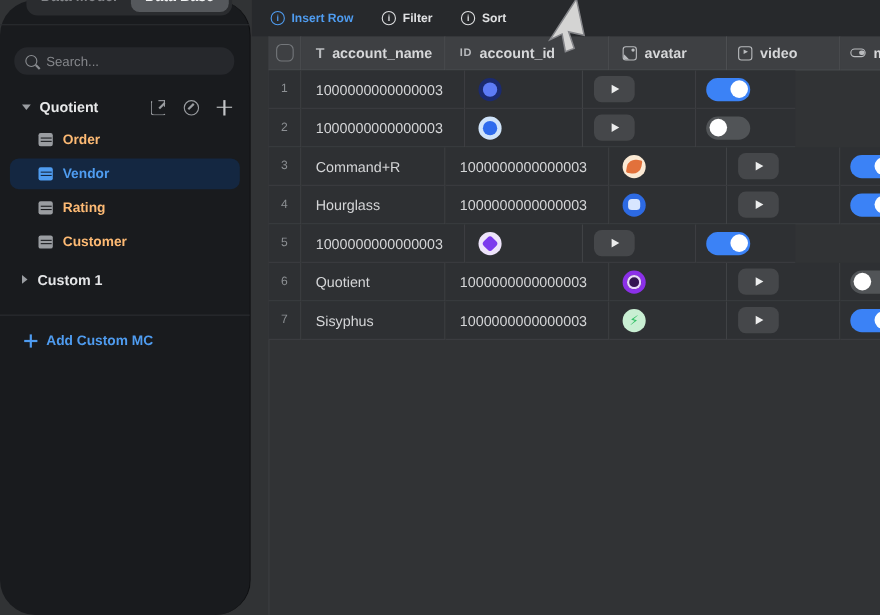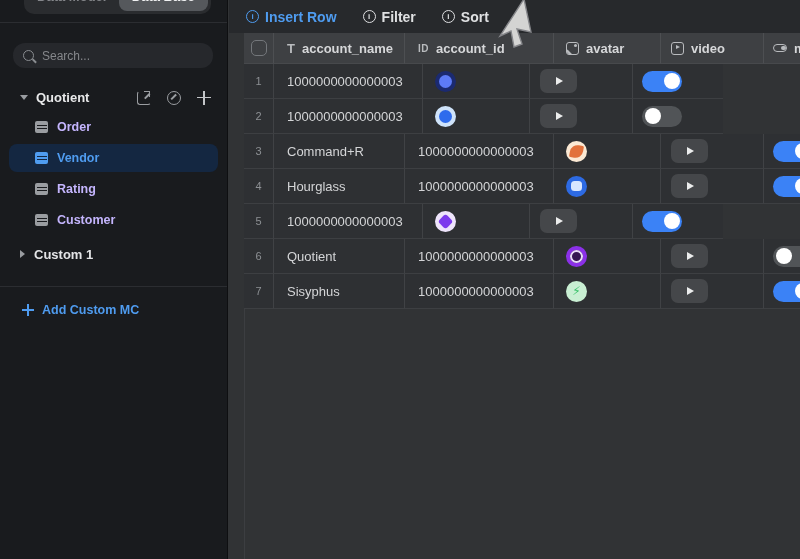--- a/index.html
+++ b/index.html
@@ -5,21 +5,21 @@
   * { margin:0; padding:0; box-sizing:border-box; }
   html,body { width:800px; height:559px; overflow:hidden; }
   body {
     font-family:"Liberation Sans","DejaVu Sans",sans-serif;
     background:#313335; color:#d8d9db; position:relative;
   }
 
   
   .sidebar {
     position:absolute; left:0; top:0; width:228px; height:559px;
-    background:#191b1e; border-right:1px solid #0e0f11;
+    background:#191b1e; border-right:1px solid #0e0f11;border-radius:32px;
   }
   .segmented {
     margin:-18px 16px 0 24px; height:32px; background:#2a2c2f;
     border-radius:10px; display:flex; align-items:flex-end;
     padding:3px; gap:2px;
   }
   .segment { flex:1; text-align:center; font-size:13px; font-weight:700;
     color:#85878b; padding:5px 0 7px; border-radius:8px; }
   .segment.active { background:#55585c; color:#f0f1f2; }
   .sb-divider { height:1px; background:#2b2d31; margin:8px 0 0; }
@@ -49,21 +49,21 @@
     border-top:1.5px solid #9a9da1; border-right:1.5px solid #9a9da1; }
   .pen-icon { border:1.5px solid #9a9da1; border-radius:50%; }
   .pen-icon::after { content:""; position:absolute; left:2px; top:4.5px; width:7px; height:1.5px;
     background:#9a9da1; transform:rotate(-45deg); }
   .plus-icon::before { content:""; position:absolute; left:0; top:6px; width:14px; height:1.6px; background:#c3c5c8; }
   .plus-icon::after  { content:""; position:absolute; left:6.2px; top:0; width:1.6px; height:14px; background:#c3c5c8; }
 
   .tree { margin-top:8px; }
   .tree-item { display:flex; align-items:center; height:28px; margin:3px 9px;
     padding-left:26px; border-radius:8px; gap:9px; cursor:pointer; }
-  .tree-item .label { font-size:12.5px; font-weight:600; color:#c4b5fd; }
+  .tree-item .label { font-size:12.5px; font-weight:600; color:#fdba74; }
   .tree-item.selected { background:#142741; }
   .tree-item.selected .label { color:#4f9cf0; }
   .table-glyph { width:13px; height:12px; border-radius:2px; background:#9a9da1; position:relative; flex:none; }
   .table-glyph::after { content:""; position:absolute; left:1.5px; top:4px; width:10px; height:6px;
     background:
       linear-gradient(#191b1e,#191b1e) 0 0/10px 1px no-repeat,
       linear-gradient(#191b1e,#191b1e) 0 3px/10px 1px no-repeat;
   }
   .tree-item.selected .table-glyph { background:#4f9cf0; }
   .tree-item.selected .table-glyph::after {
@@ -81,21 +81,21 @@
   .add-label { font-size:12.5px; font-weight:700; color:#4f9cf0; }
 
   
   .main { position:absolute; left:229px; top:0; width:571px; height:559px; }
   .toolbar { height:33px; background:#27292c; display:flex; align-items:center;
     padding-left:17px; gap:26px; }
   .tb-item { display:flex; align-items:center; gap:6px; cursor:pointer; }
   .info-circle { width:13px; height:13px; border:1.4px solid currentColor; border-radius:50%;
     font-size:8px; font-weight:700; display:flex; align-items:center; justify-content:center;
     font-style:normal; line-height:1; }
-  .tb-label { font-size:14px; font-weight:700; }
+  .tb-label { font-size:11px; font-weight:700; }
   .tb-item.accent { color:#4f9cf0; }
   .tb-item.plain  { color:#dfe0e2; }
 
   .table-area { position:absolute; left:15px; top:33px; width:556px; height:526px; overflow:hidden; }
   .grid { width:610px; }
   .gr { display:flex; }
   .gc { flex:none; border-right:1px solid #404245; border-bottom:1px solid #3d3f42;
     display:flex; align-items:center; }
   .c-sel  { width:30px;  justify-content:center; }
   .c-name { width:131px; padding-left:13px; }

